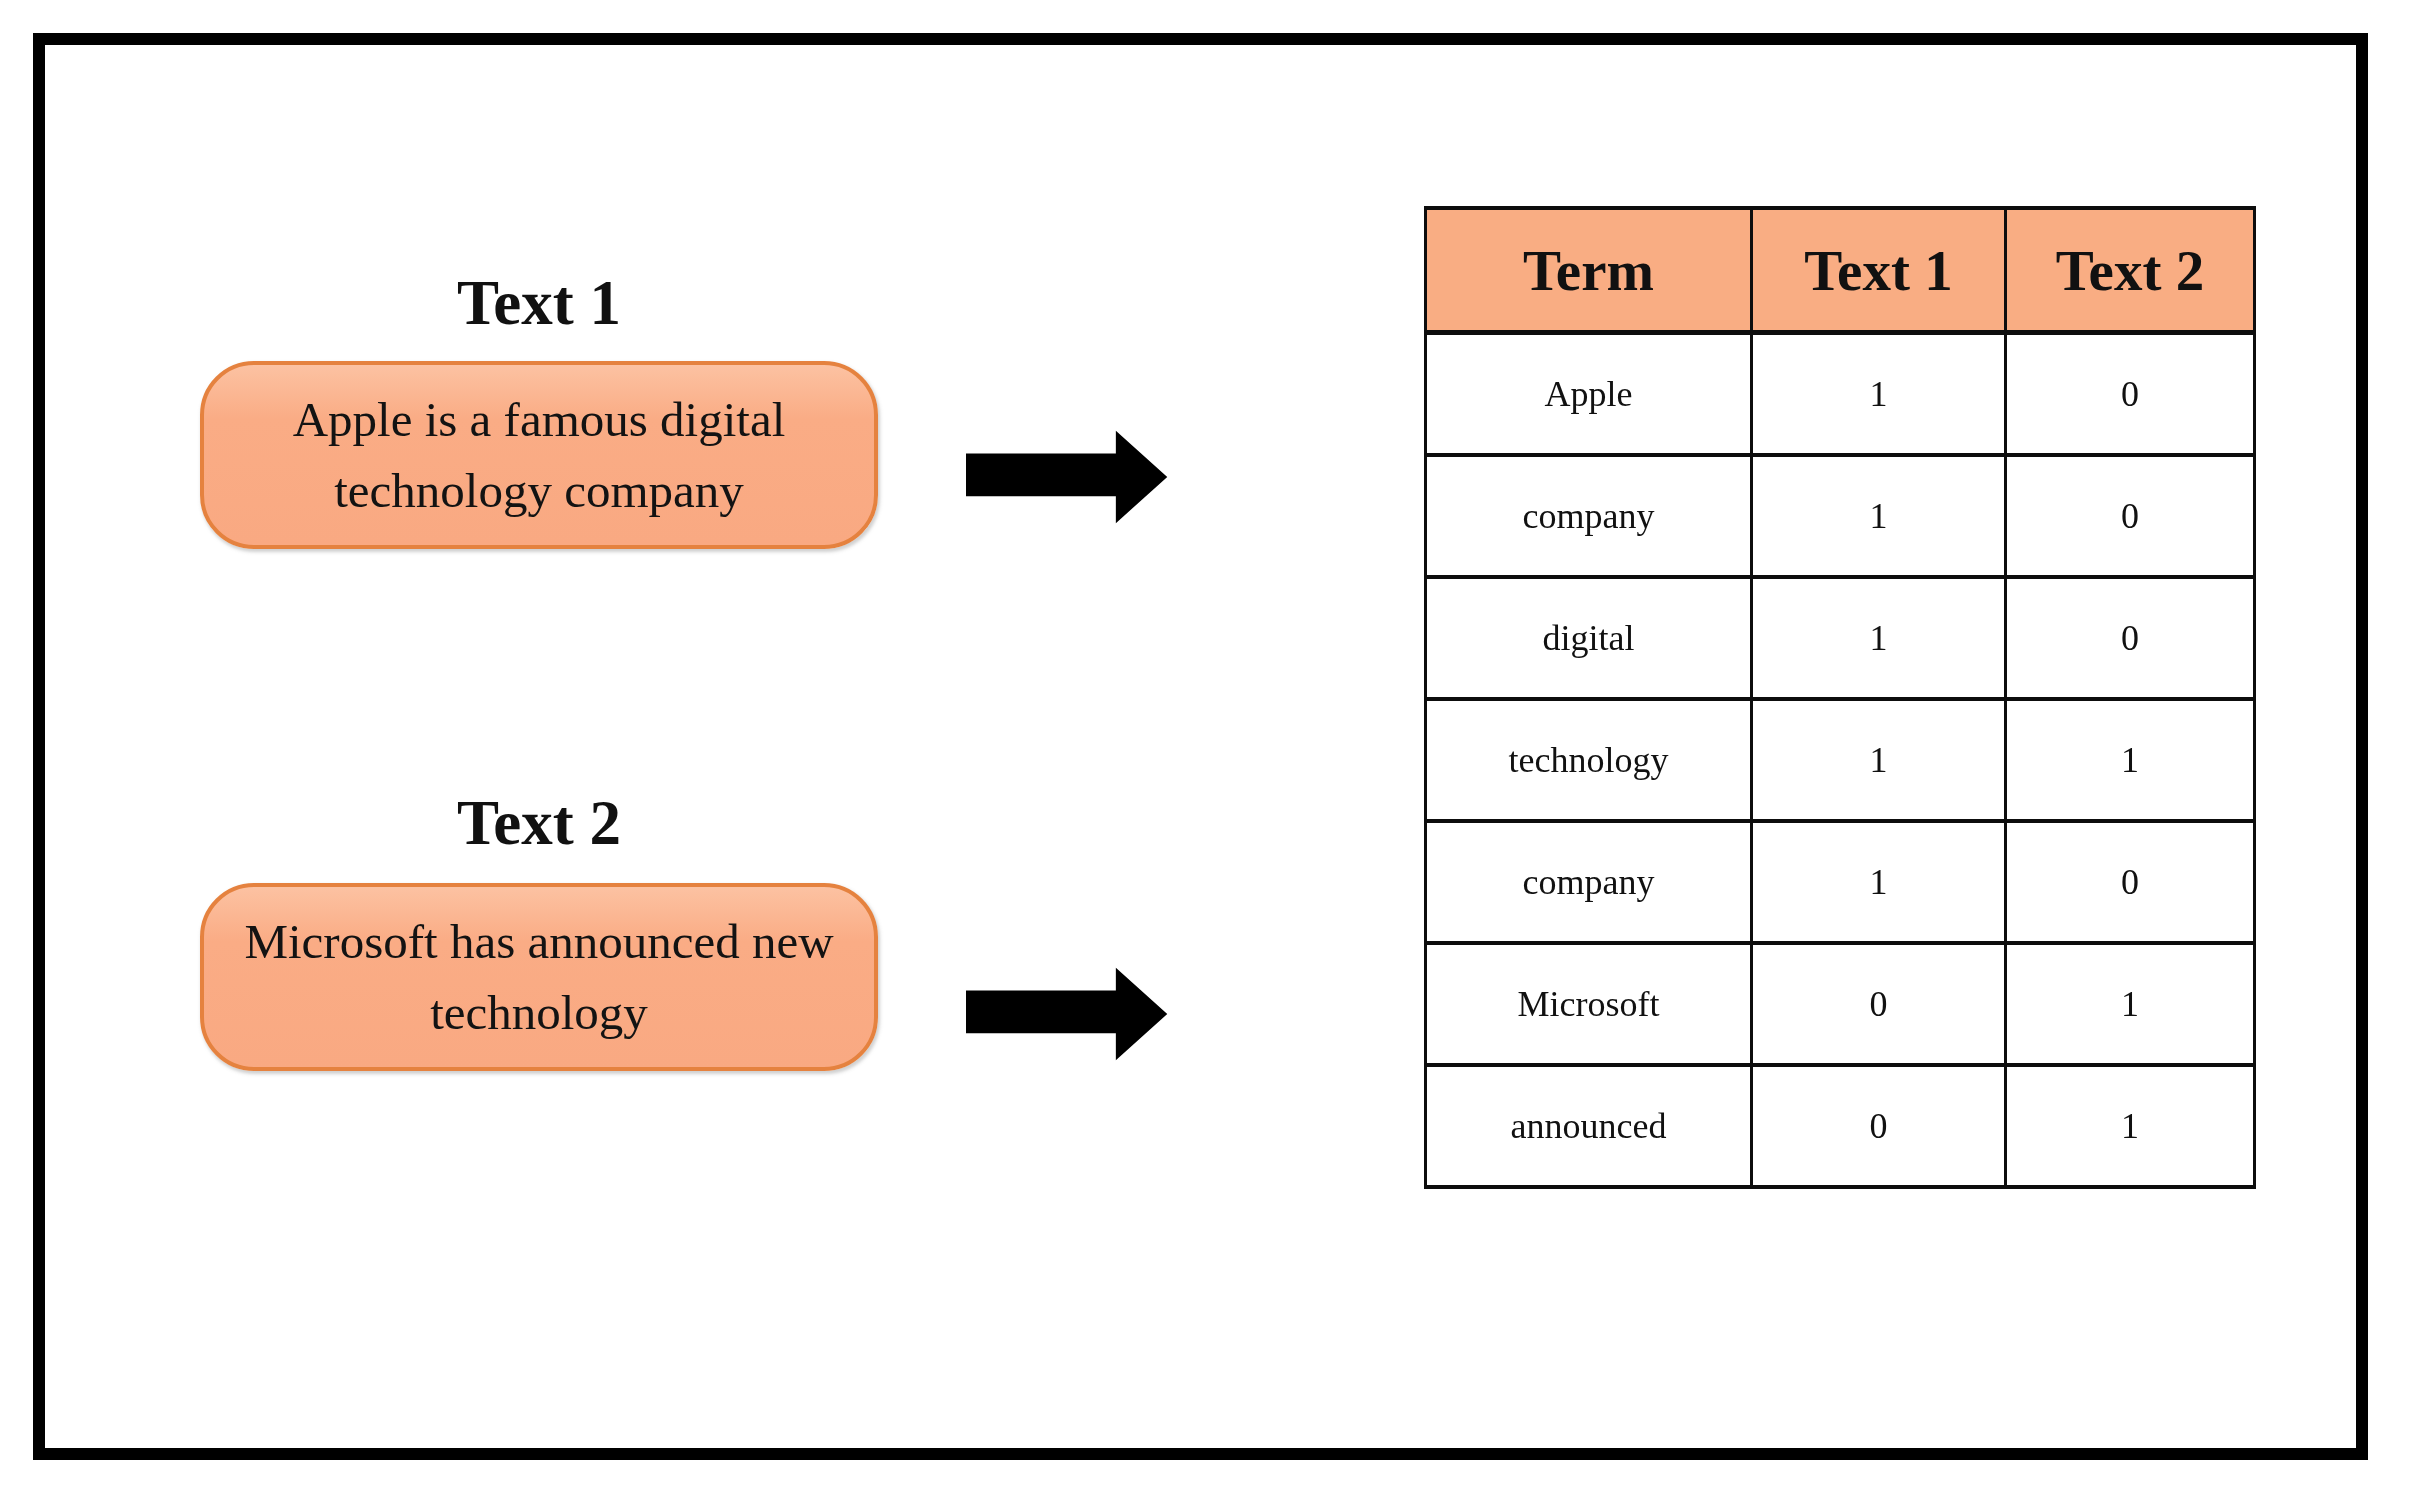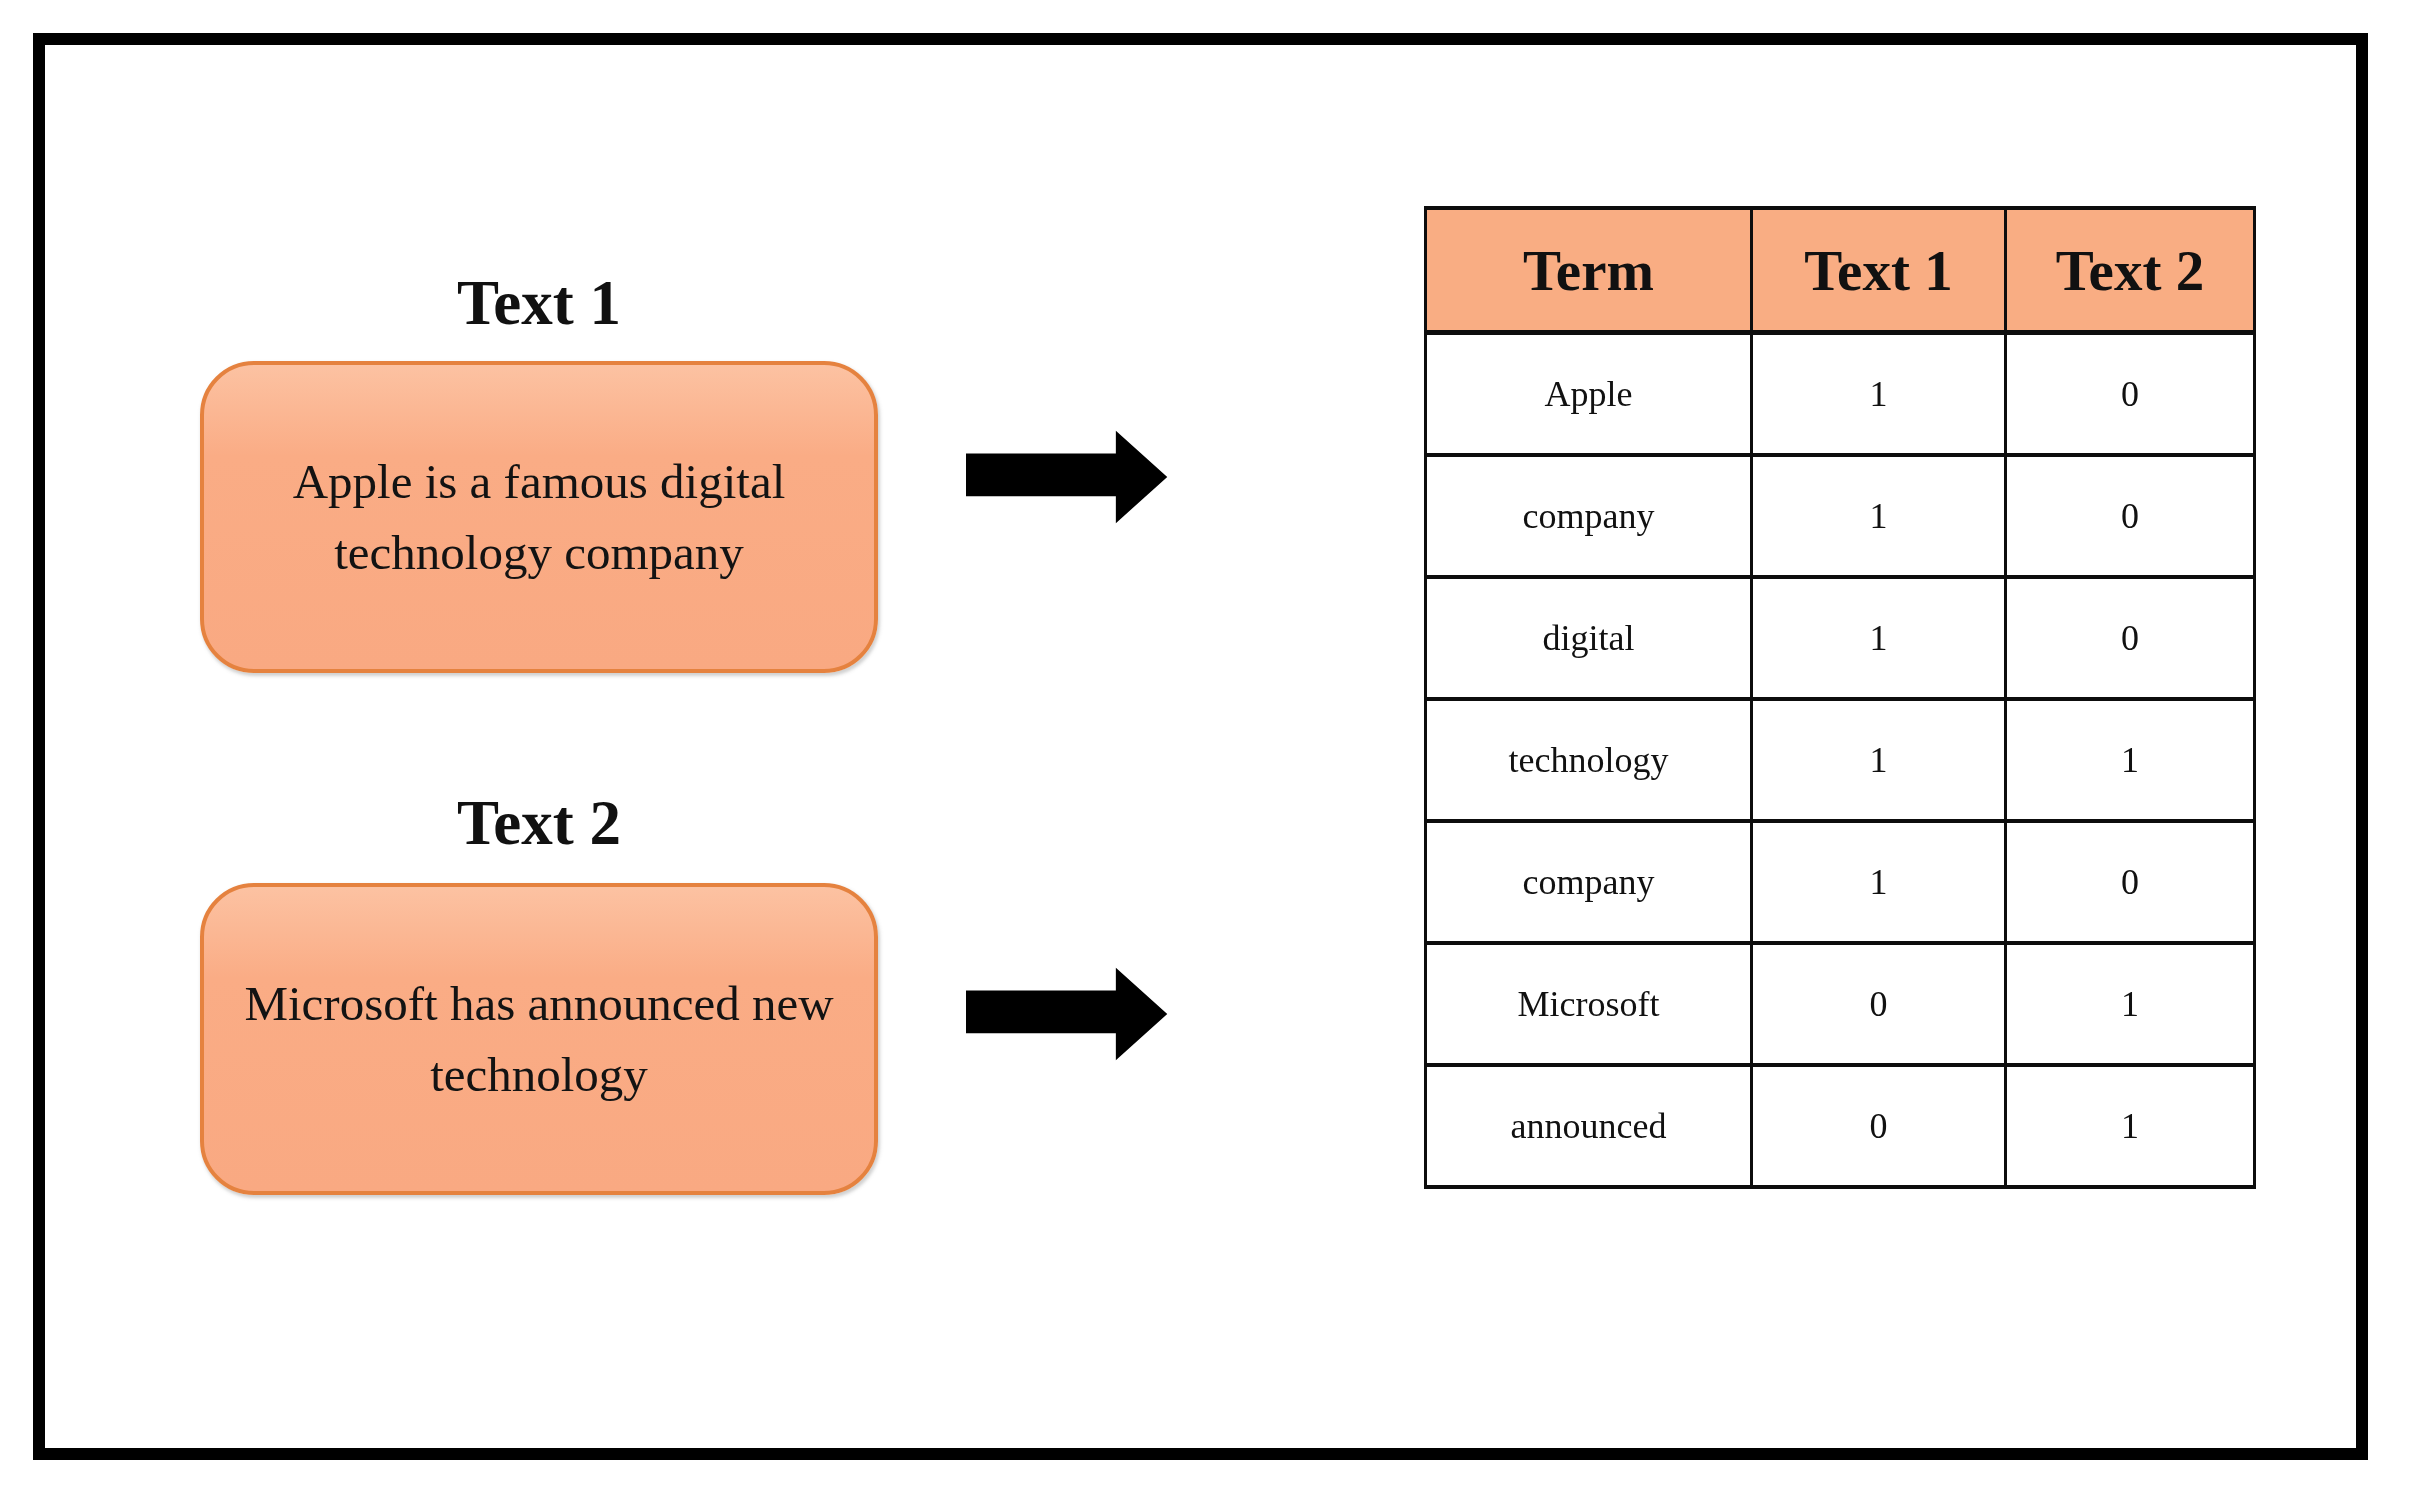--- a/index.html
+++ b/index.html
@@ -32,21 +32,21 @@
     height: 73px;
     line-height: 73px;
     text-align: center;
     font-weight: bold;
     font-size: 63px;
     color: #111111;
   }
   .source-box {
     position: absolute;
     width: 678px;
-    height: 312px;
+    height: 188px;
     box-sizing: border-box;
     border: 4.3px solid #e5823f;
     border-radius: 54px;
     background: linear-gradient(180deg, #fcc2a2 0%, #faac85 30%, #f9a982 100%);
     display: flex;
     align-items: center;
     justify-content: center;
     text-align: center;
     padding: 8.7px 21px;
     box-shadow: 1.7px 2.6px 3.5px rgba(120,120,120,0.35);

